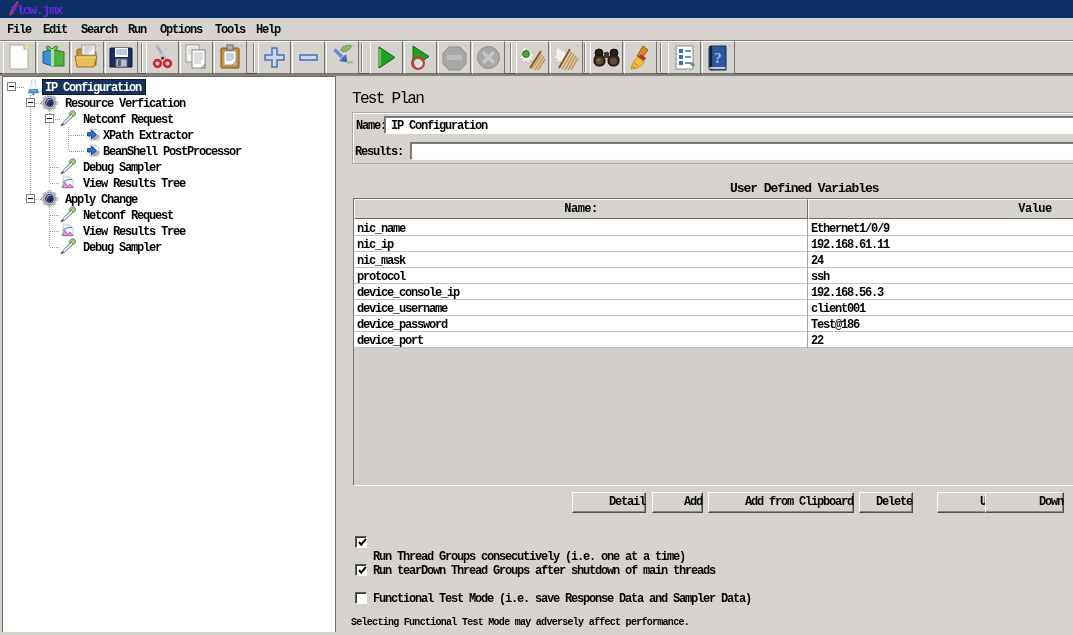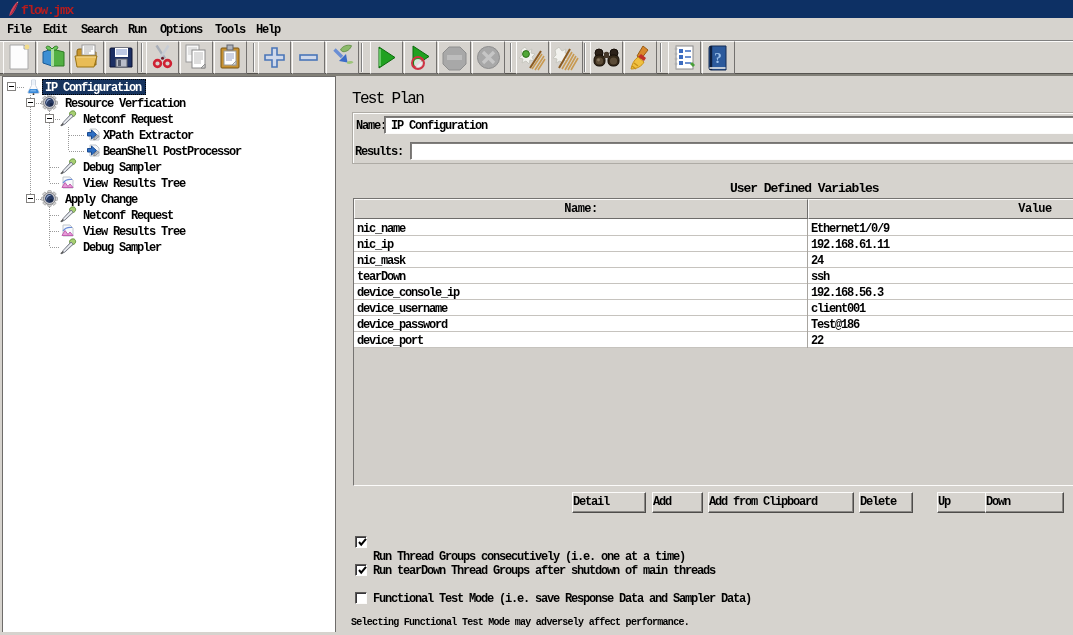--- a/index.html
+++ b/index.html
@@ -7,35 +7,35 @@
 .t{position:absolute;font-weight:bold;font-size:12px;letter-spacing:-1.2px;color:#000;white-space:pre}
 .vdot{position:absolute;width:1px;background-image:repeating-linear-gradient(to bottom,#9a9a9a 0 1px,transparent 1px 2px)}
 .hdot{position:absolute;height:1px;background-image:repeating-linear-gradient(to right,#9a9a9a 0 1px,transparent 1px 2px)}
 .tog{position:absolute;width:9px;height:9px;background:#fff;border:1px solid #848280;z-index:3}
 .tog:after{content:"";position:absolute;left:1px;right:1px;top:3px;height:1px;background:#000}
 .tbtn{position:absolute;width:33px;height:33px;top:41px;background:#d6d3ce;
   border:1px solid;border-color:#fcfbfa #73716f #73716f #fcfbfa}
 .tsep{position:absolute;top:43px;height:29px;width:2px;border-left:1px solid #808080;border-right:1px solid #fcfbfa}
 .btn{position:absolute;height:21px;background:#d6d3ce;border:1px solid;
   border-color:#fcfbfa #4e4c4a #4e4c4a #fcfbfa;box-shadow:inset -1px -1px 0 #8a8885;
-  font-weight:bold;font-size:12px;letter-spacing:-1.2px;text-align:left;color:#000;
+  font-weight:bold;font-size:12px;letter-spacing:-1.2px;text-align:right;color:#000;
   font-family:"Liberation Mono",monospace;line-height:18px}
 .cb{position:absolute;width:12px;height:12px;background:#fff;border:1px solid;
   border-color:#5c5a58 #fcfbfa #fcfbfa #5c5a58;box-shadow:inset 1px 1px 0 #38363a}
 .fld{position:absolute;background:#fff;border:1px solid;border-color:#757371 #fcfbfa #fcfbfa #757371;
   box-shadow:inset 1px 1px 0 #807e7c}
 </style></head><body>
 
 <div class="ab" style="left:0;top:0;width:1073px;height:18px;background:#0d3064"></div>
 <svg class="ab" style="left:5px;top:1px" width="16" height="16" viewBox="0 0 16 16">
 <path d="M12.5 0.5 C9.5 3 6.5 7.5 5 11.5 L4.2 15 L6.8 13.8 C9.5 10.5 11.8 6 13 2 Z" fill="#d44458"></path>
 <path d="M12.5 0.5 C11 4.5 8.5 9.5 5.8 13.2 L4.8 14.6 L5.6 14.2 C8.8 10.8 11.6 5.8 13 2 Z" fill="#901f3e"></path>
 <path d="M12 1.4 L13.2 0.4 L13 2 Z" fill="#e8d8b0"></path>
 </svg>
-<div class="t" style="left:21px;top:3px;font-size:13px;letter-spacing:-1.3px;color:#b91c1c">flow.jmx</div>
+<div class="t" style="left:10px;top:3px;font-size:13px;letter-spacing:-1.3px;color:#6d28d9">flow.jmx</div>
 <div class="ab" style="left:0;top:18px;width:1073px;height:22px;background:#d6d3ce"></div>
 <div class="t" style="left:7px;top:23px">File</div>
 <div class="t" style="left:43px;top:23px">Edit</div>
 <div class="t" style="left:81px;top:23px">Search</div>
 <div class="t" style="left:128px;top:23px">Run</div>
 <div class="t" style="left:160px;top:23px">Options</div>
 <div class="t" style="left:215px;top:23px">Tools</div>
 <div class="t" style="left:256px;top:23px">Help</div>
 <div class="ab" style="left:0;top:40px;width:1073px;height:34px;background:#d6d3ce;border-top:1px solid #808080;border-bottom:1px solid #55534f;box-shadow:inset 0 1px 0 #fcfbfa"></div>
 <div class="tbtn" style="left:3px"></div>
@@ -323,21 +323,21 @@
 <div class="ab" style="left:354px;top:219px;width:719px;height:129px;background:#fff"></div>
 <div class="t" style="left:357px;top:222px">nic_name</div>
 <div class="t" style="left:811px;top:222px">Ethernet1/0/9</div>
 <div class="ab" style="left:354px;top:235px;width:719px;height:1px;background:#c6c3be"></div>
 <div class="t" style="left:357px;top:238px">nic_ip</div>
 <div class="t" style="left:811px;top:238px">192.168.61.11</div>
 <div class="ab" style="left:354px;top:251px;width:719px;height:1px;background:#c6c3be"></div>
 <div class="t" style="left:357px;top:254px">nic_mask</div>
 <div class="t" style="left:811px;top:254px">24</div>
 <div class="ab" style="left:354px;top:267px;width:719px;height:1px;background:#c6c3be"></div>
-<div class="t" style="left:357px;top:270px">tearDown</div>
+<div class="t" style="left:357px;top:270px">protocol</div>
 <div class="t" style="left:811px;top:270px">ssh</div>
 <div class="ab" style="left:354px;top:283px;width:719px;height:1px;background:#c6c3be"></div>
 <div class="t" style="left:357px;top:286px">device_console_ip</div>
 <div class="t" style="left:811px;top:286px">192.168.56.3</div>
 <div class="ab" style="left:354px;top:299px;width:719px;height:1px;background:#c6c3be"></div>
 <div class="t" style="left:357px;top:302px">device_username</div>
 <div class="t" style="left:811px;top:302px">client001</div>
 <div class="ab" style="left:354px;top:315px;width:719px;height:1px;background:#c6c3be"></div>
 <div class="t" style="left:357px;top:318px">device_password</div>
 <div class="t" style="left:811px;top:318px">Test@186</div>

